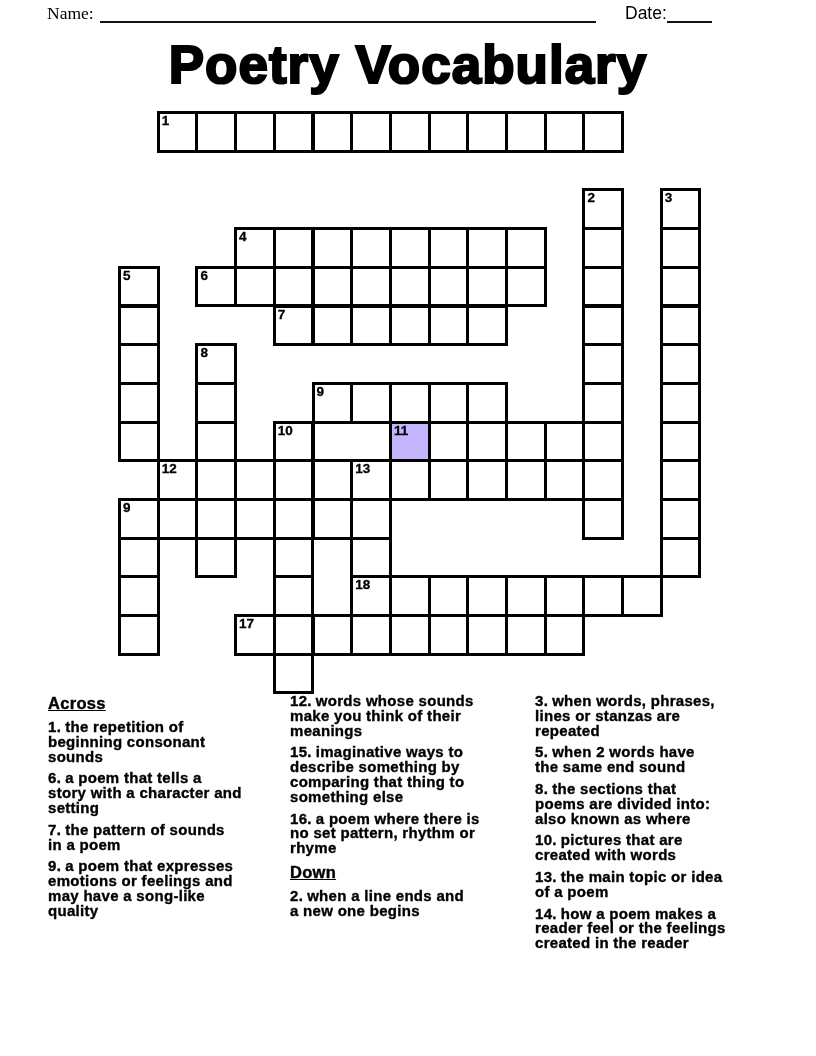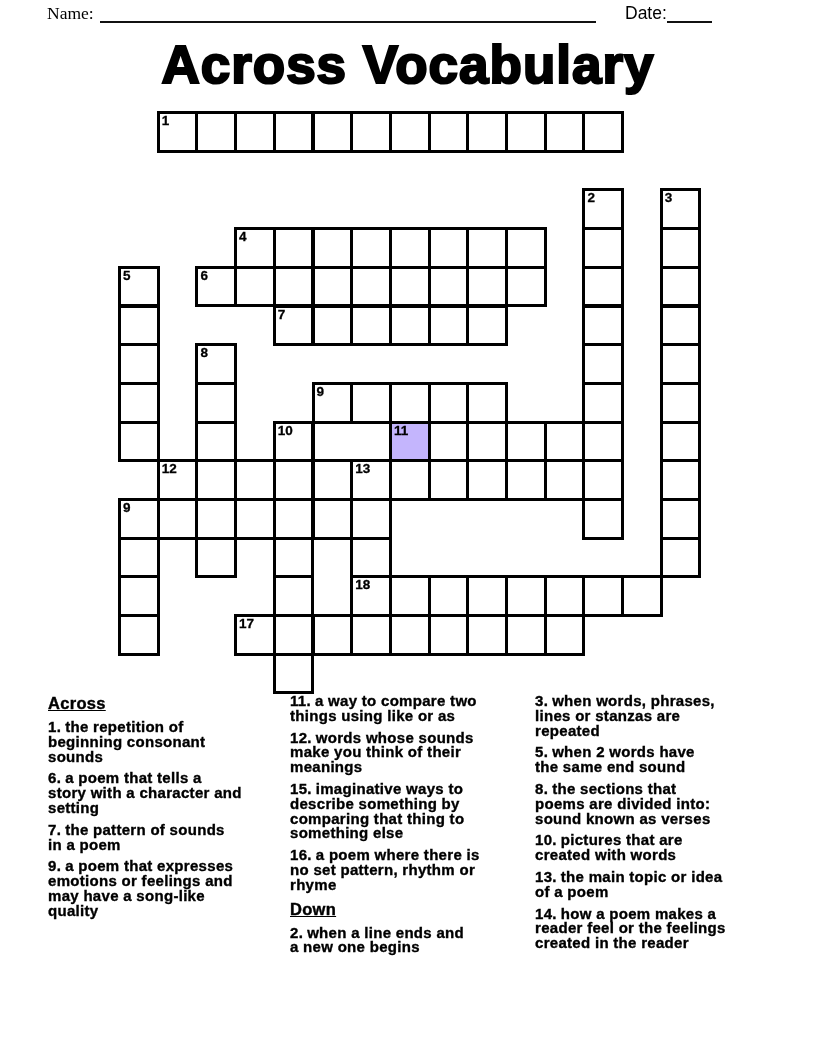--- a/index.html
+++ b/index.html
@@ -41,21 +41,21 @@
 </head>
 <body>
 
 <div id="page">
 
   <span class="hdr-label" style="left: 47px; top: 3px; font-family: Liberation Serif, serif;">Name:</span>
   <div class="hdr-line" style="left: 100px; top: 21px; width: 496px;"></div>
   <span class="hdr-label" style="left: 625px; top: 3px;">Date:</span>
   <div class="hdr-line" style="left: 667px; top: 21px; width: 45px;"></div>
 
-  <div id="title">Across Vocabulary</div>
+  <div id="title">Poetry Vocabulary</div>
 
   <div id="grid">
       <div class="cell" style="left: 156.7px; top: 111px; width: 41.7px; height: 41.7px; border-color: rgb(0, 0, 0); background: rgb(255, 255, 255);">
         <span class="cell-num">1</span>
       </div>
       <div class="cell" style="left: 195.4px; top: 111px; width: 41.7px; height: 41.7px; border-color: rgb(0, 0, 0); background: rgb(255, 255, 255);"></div>
       <div class="cell" style="left: 234.1px; top: 111px; width: 41.7px; height: 41.7px; border-color: rgb(0, 0, 0); background: rgb(255, 255, 255);"></div>
       <div class="cell" style="left: 272.8px; top: 111px; width: 41.7px; height: 41.7px; border-color: rgb(0, 0, 0); background: rgb(255, 255, 255);"></div>
       <div class="cell" style="left: 311.5px; top: 111px; width: 41.7px; height: 41.7px; border-color: rgb(0, 0, 0); background: rgb(255, 255, 255);"></div>
       <div class="cell" style="left: 350.2px; top: 111px; width: 41.7px; height: 41.7px; border-color: rgb(0, 0, 0); background: rgb(255, 255, 255);"></div>
@@ -212,22 +212,20 @@
 story with a character and
 setting</span></div>
         <div class="clue"><span class="clue-num">7.</span><span class="clue-text">the pattern of sounds
 in a poem</span></div>
         <div class="clue"><span class="clue-num">9.</span><span class="clue-text">a poem that expresses
 emotions or feelings and
 may have a song-like
 quality</span></div>
       </div>
       <div class="clue-col" style="left: 290px; width: 240px;">
-        <div class="clue"><span class="clue-num">11.</span><span class="clue-text">a way to compare two
-things using like or as</span></div>
         <div class="clue"><span class="clue-num">12.</span><span class="clue-text">words whose sounds
 make you think of their
 meanings</span></div>
         <div class="clue"><span class="clue-num">15.</span><span class="clue-text">imaginative ways to
 describe something by
 comparing that thing to
 something else</span></div>
         <div class="clue"><span class="clue-num">16.</span><span class="clue-text">a poem where there is
 no set pattern, rhythm or
 rhyme</span></div>
@@ -236,21 +234,21 @@
 a new one begins</span></div>
       </div>
       <div class="clue-col" style="left: 535px; width: 250px;">
         <div class="clue"><span class="clue-num">3.</span><span class="clue-text">when words, phrases,
 lines or stanzas are
 repeated</span></div>
         <div class="clue"><span class="clue-num">5.</span><span class="clue-text">when 2 words have
 the same end sound</span></div>
         <div class="clue"><span class="clue-num">8.</span><span class="clue-text">the sections that
 poems are divided into:
-sound known as verses</span></div>
+also known as where</span></div>
         <div class="clue"><span class="clue-num">10.</span><span class="clue-text">pictures that are
 created with words</span></div>
         <div class="clue"><span class="clue-num">13.</span><span class="clue-text">the main topic or idea
 of a poem</span></div>
         <div class="clue"><span class="clue-num">14.</span><span class="clue-text">how a poem makes a
 reader feel or the feelings
 created in the reader</span></div>
       </div>
     </div>
 

